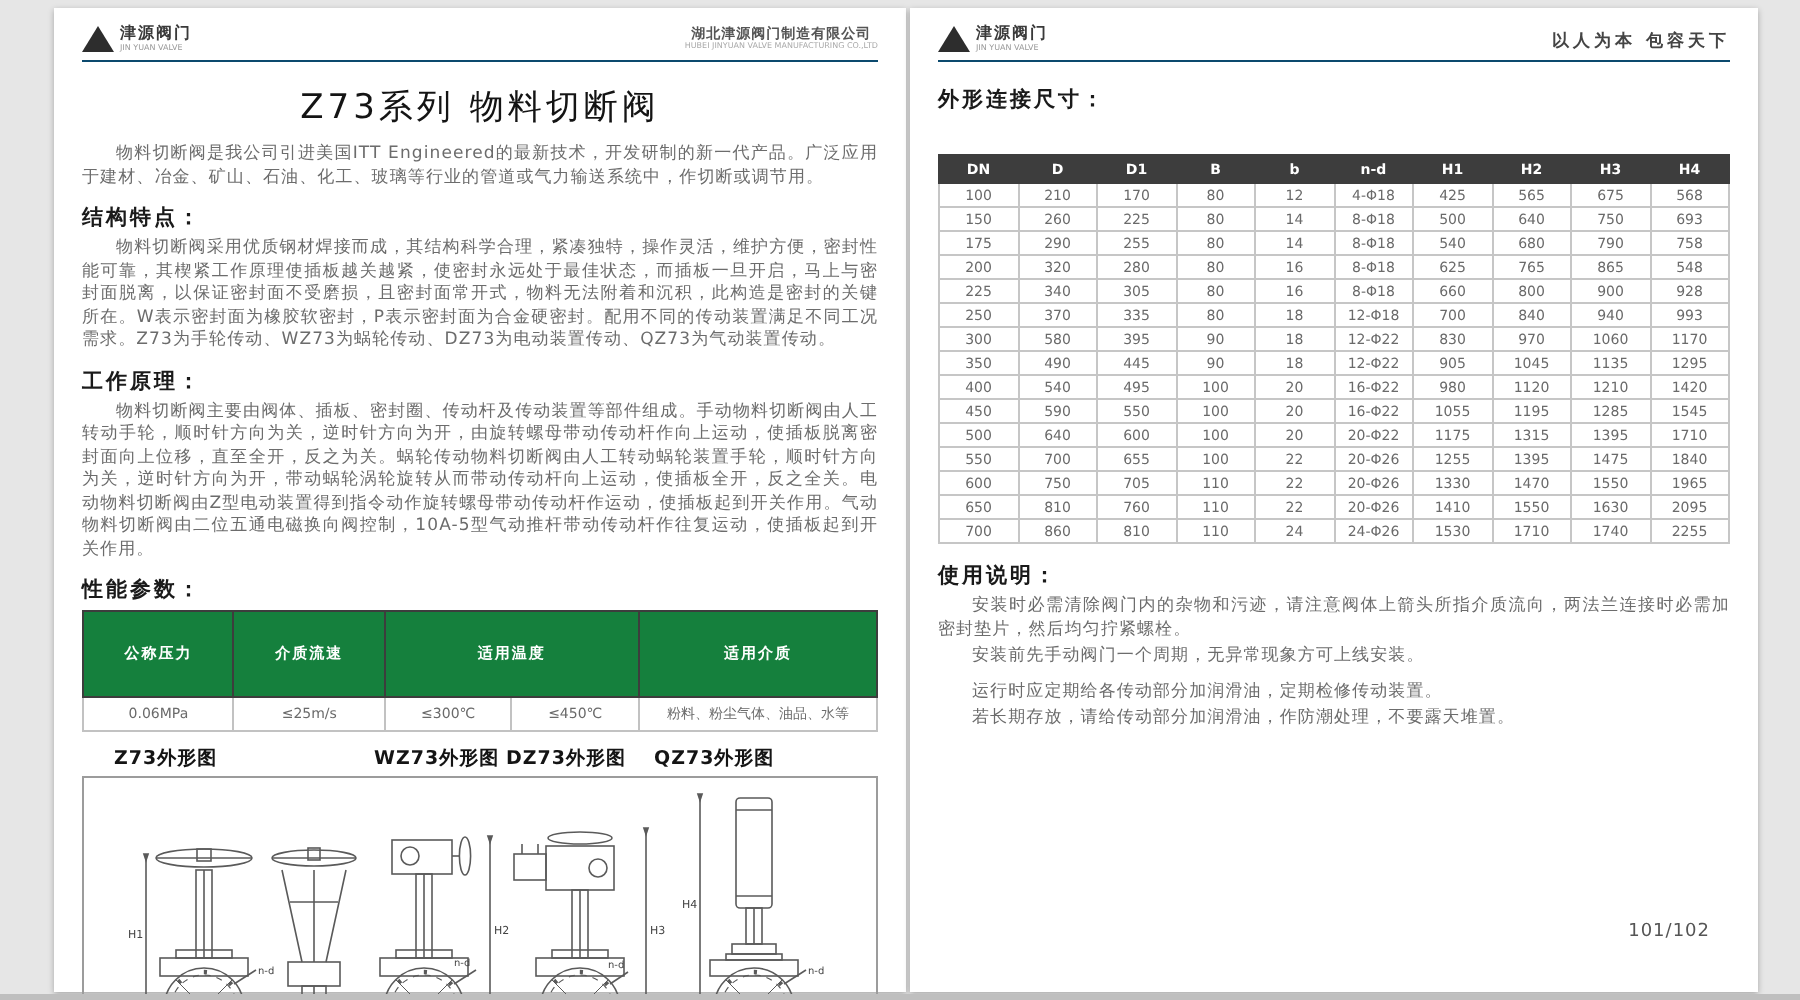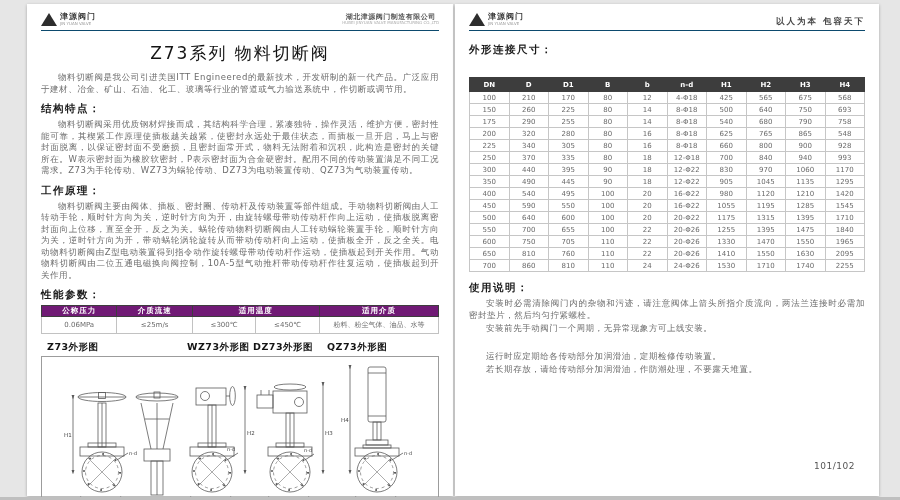--- a/index.html
+++ b/index.html
@@ -32,27 +32,27 @@
              letter-spacing:2px;margin:11px 0 7px 0;}
 
   .body-text{font-size:8.5px;line-height:11.5px;color:#6c6c6c;letter-spacing:0.55px;
              margin:0;text-align:justify;}
   .indent{text-indent:2em;}
   .sec-heading{font-size:10.5px;font-weight:bold;color:#1a1a1a;letter-spacing:1.5px;
                margin:7px 0 3px 0;}
 
   table{border-collapse:collapse;width:100%;}
   .perf-table{margin-top:2px;}
-  .perf-table th{background:#701a75;color:#fff;font-size:7.5px;font-weight:bold;
-                 padding:0 0;border:1px solid #3d3d3d;letter-spacing:1px;}
+  .perf-table th{background:#15803d;color:#fff;font-size:7.5px;font-weight:bold;
+                 padding:16px 0;border:1px solid #3d3d3d;letter-spacing:1px;}
   .perf-table td{border:1px solid #c2c2c2;font-size:7px;color:#6a6a6a;text-align:center;padding:3px 0;}
 
   .draw-labels{position:relative;height:13px;margin-top:7px;}
   .draw-label{position:absolute;top:0;font-size:9.5px;font-weight:bold;color:#141414;letter-spacing:0.5px;}
-  .dl-0{left:6px;} .dl-1{left:146px;} .dl-2{left:212px;} .dl-3{left:286px;}
+  .dl-0{left:16px;} .dl-1{left:146px;} .dl-2{left:212px;} .dl-3{left:286px;}
 
   .draw-box{border:1px solid #9c9c9c;height:152px;margin-top:2px;overflow:hidden;}
   .draw-box svg{display:block;}
 
   .dim-table{margin-top:20px;}
   .dim-table th{background:#3d3d3d;color:#fff;font-size:7px;font-weight:bold;
                 padding:2.5px 0;border:1px solid #3d3d3d;}
   .dim-table td{border:1px solid #c6c6c6;font-size:7px;color:#6a6a6a;text-align:center;padding:1.5px 0;}
 
   .page-num{position:absolute;right:24px;bottom:16px;font-size:9px;color:#555;letter-spacing:0.5px;}
@@ -333,21 +333,21 @@
             <td>80</td>
             <td>18</td>
             <td>12-Φ18</td>
             <td>700</td>
             <td>840</td>
             <td>940</td>
             <td>993</td>
           </tr>
           <tr>
             <td>300</td>
-            <td>440</td>
+            <td>580</td>
             <td>395</td>
             <td>90</td>
             <td>18</td>
             <td>12-Φ22</td>
             <td>830</td>
             <td>970</td>
             <td>1060</td>
             <td>1170</td>
           </tr>
           <tr>
@@ -445,21 +445,21 @@
             <td>1710</td>
             <td>1740</td>
             <td>2255</td>
           </tr>
         </tbody>
     </table>
 
     <div class="sec-heading" style="margin-top:9px">使用说明：</div>
     <div>
         <p class="body-text indent" style="margin-bottom: 2px;">安装时必需清除阀门内的杂物和污迹，请注意阀体上箭头所指介质流向，两法兰连接时必需加密封垫片，然后均匀拧紧螺栓。</p>
-        <p class="body-text indent" style="margin-bottom: 16px;">安装前先手动阀门一个周期，无异常现象方可上线安装。</p>
+        <p class="body-text indent" style="margin-bottom: 6px;">安装前先手动阀门一个周期，无异常现象方可上线安装。</p>
         <p class="body-text indent" style="margin-bottom: 2px;">运行时应定期给各传动部分加润滑油，定期检修传动装置。</p>
         <p class="body-text indent" style="margin-bottom: 2px;">若长期存放，请给传动部分加润滑油，作防潮处理，不要露天堆置。</p>
       </div>
 
     <div class="page-num">101/102</div>
   </div>
 </div>
 
 <div class="bottom-edge"></div>
 

